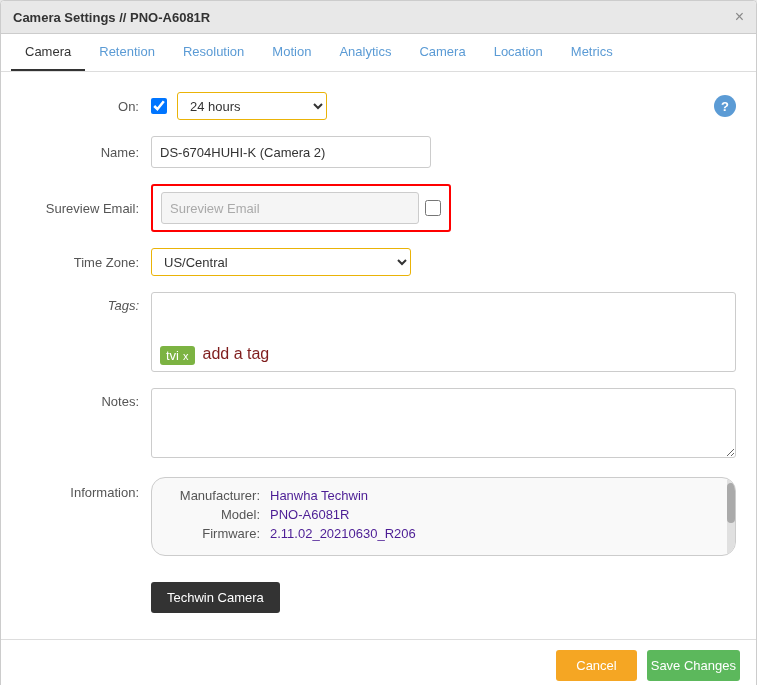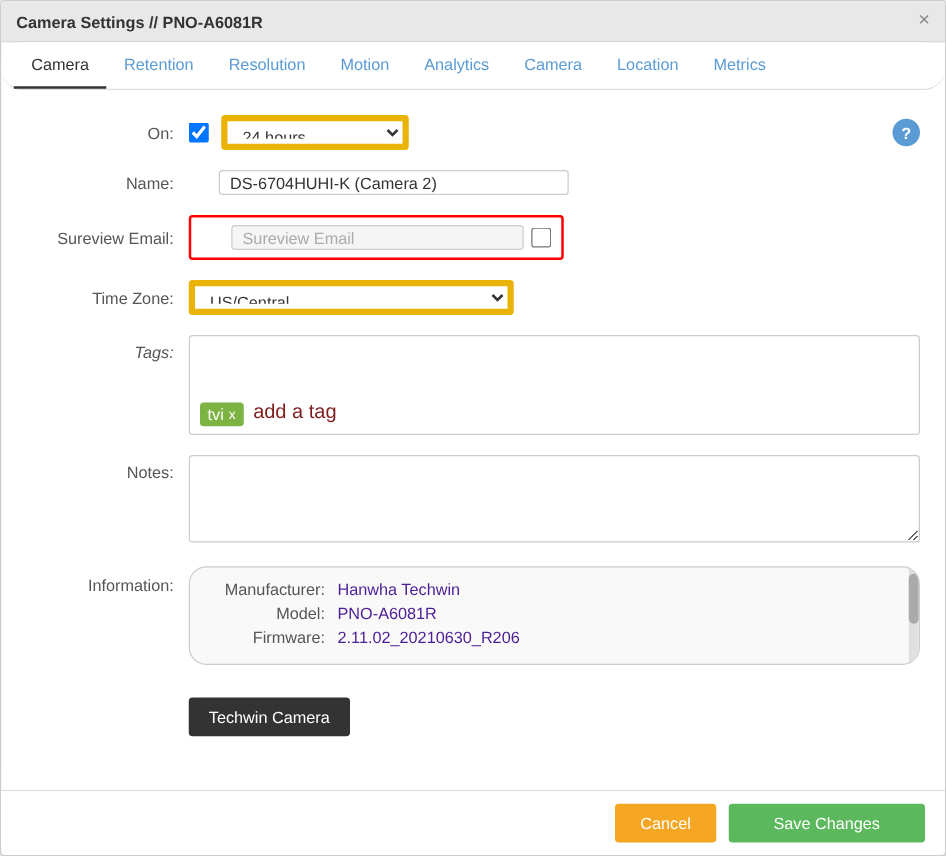--- a/index.html
+++ b/index.html
@@ -1,51 +1,51 @@
 <!DOCTYPE html>
 <html><head>
   <meta charset="utf-8">
   <style>
     * { box-sizing: border-box; margin: 0; padding: 0; font-family: Arial, sans-serif; font-size: 13px; }
     body { background: #f0f0f0; display: flex; justify-content: center; align-items: center; min-height: 100vh; }
     .dialog { width: 757px; min-height: 685px; background: #fff; border: 1px solid #ccc; border-radius: 4px; display: flex; flex-direction: column; box-shadow: 0 4px 16px rgba(0,0,0,0.2); }
     .dialog-title { background: #e8e8e8; padding: 8px 12px; border-bottom: 1px solid #ccc; display: flex; justify-content: space-between; align-items: center; border-radius: 4px 4px 0 0; }
     .dialog-title span { font-size: 13px; color: #333; font-weight: bold; }
     .close-btn { cursor: pointer; color: #888; font-size: 16px; background: none; border: none; line-height: 1; }
-    .tabs { display: flex; border-bottom: 1px solid #ddd; padding: 0 10px; background: #fff; border-radius: 17px; }
+    .tabs { display: flex; border-bottom: 1px solid #ddd; padding: 0 10px; background: #fff; }
     .tab { padding: 10px 14px; cursor: pointer; color: #5b9bd5; border-bottom: 2px solid transparent; font-size: 13px; text-decoration: none; }
     .tab.active { color: #333; border-bottom: 2px solid #333; font-weight: normal; }
     .content { flex: 1; padding: 20px 20px 10px 20px; overflow-y: auto; }
     .form-row { display: flex; align-items: center; margin-bottom: 16px; }
     .form-label { width: 130px; text-align: right; padding-right: 12px; color: #555; flex-shrink: 0; }
     .form-control { flex: 1; }
     input[type="checkbox"] { width: 16px; height: 16px; cursor: pointer; }
-    select { padding: 4px 8px; border: 5px solid #eab308; border-radius: 3px; background: #fff; color: #333; height: 28px; cursor: pointer; }
+    select { padding: 4px 8px; border: 1px solid #eab308; border-radius: 3px; background: #fff; color: #333; height: 28px; cursor: pointer; }
     select.hours-select { width: 150px; }
     select.tz-select { width: 260px; }
-    input[type="text"] { width: 100%; padding: 4px 8px; border: 1px solid #ccc; border-radius: 3px; height: 20px; color: #333; margin-left: 24px; }
+    input[type="text"] { width: 100%; padding: 4px 8px; border: 1px solid #ccc; border-radius: 3px; height: 32px; color: #333; }
     input[type="text"]::placeholder { color: #aaa; }
     .sureview-row { border: 2px solid red; padding: 6px 8px; border-radius: 3px; display: flex; align-items: center; gap: 6px; }
     .sureview-input { flex: 1; padding: 4px 8px; border: 1px solid #ccc; border-radius: 3px; height: 28px; color: #999; background: #f5f5f5; }
     .sureview-checkbox { width: 16px; height: 16px; flex-shrink: 0; cursor: pointer; }
     .tags-area { border: 1px solid #ccc; border-radius: 3px; padding: 6px 8px; min-height: 80px; display: flex; flex-wrap: wrap; align-items: flex-end; gap: 4px; }
     .tag { background: #7cb342; color: #fff; padding: 2px 6px; border-radius: 3px; display: flex; align-items: center; gap: 4px; font-size: 12px; }
     .tag-remove { cursor: pointer; font-size: 11px; }
     .add-tag { color: #7f1d1d; font-size: 16px; cursor: text; padding: 2px 4px; }
     textarea { width: 100%; height: 70px; border: 1px solid #ccc; border-radius: 3px; padding: 6px 8px; resize: vertical; color: #333; }
     .info-box { border: 1px solid #ccc; border-radius: 14px; background: #f9f9f9; padding: 10px 8px; position: relative; overflow: hidden; }
     .info-row { display: flex; gap: 10px; margin-bottom: 4px; }
     .info-key { width: 100px; text-align: right; color: #555; }
     .info-val { color: #4c1d95; }
     .scroll-track { position: absolute; right: 0; top: 0; bottom: 0; width: 8px; background: #e0e0e0; }
     .scroll-thumb { width: 8px; height: 40px; background: #aaa; position: absolute; top: 5px; border-radius: 4px; }
     .delete-btn { background: #333; color: #fff; border: none; padding: 8px 16px; border-radius: 3px; cursor: pointer; font-size: 13px; margin-top: 10px; }
     .footer { border-top: 1px solid #ddd; padding: 10px 16px; display: flex; justify-content: flex-end; gap: 10px; align-items: center; background: #fff; border-radius: 0 0 4px 4px; }
     .cancel-btn { background: #f5a623; color: #fff; border: none; padding: 8px 20px; border-radius: 3px; cursor: pointer; font-size: 13px; }
-    .save-btn { background: #5cb85c; color: #fff; border: none; padding: 8px 36px; border-radius: 3px; cursor: pointer; font-size: 13px; }
+    .save-btn { background: #5cb85c; color: #fff; border: none; padding: 8px 4px; border-radius: 3px; cursor: pointer; font-size: 13px; }
     .help-icon { width: 22px; height: 22px; border-radius: 50%; background: #5b9bd5; color: #fff; display: flex; align-items: center; justify-content: center; font-weight: bold; font-size: 13px; cursor: pointer; margin-left: auto; }
     .on-section { display: flex; align-items: center; width: 100%; gap: 10px; }
   </style>
 </head>
 <body>
 
 <div class="dialog">
   <div class="dialog-title">
     <span>Camera Settings // PNO-A6081R</span>
     <button class="close-btn">×</button>

